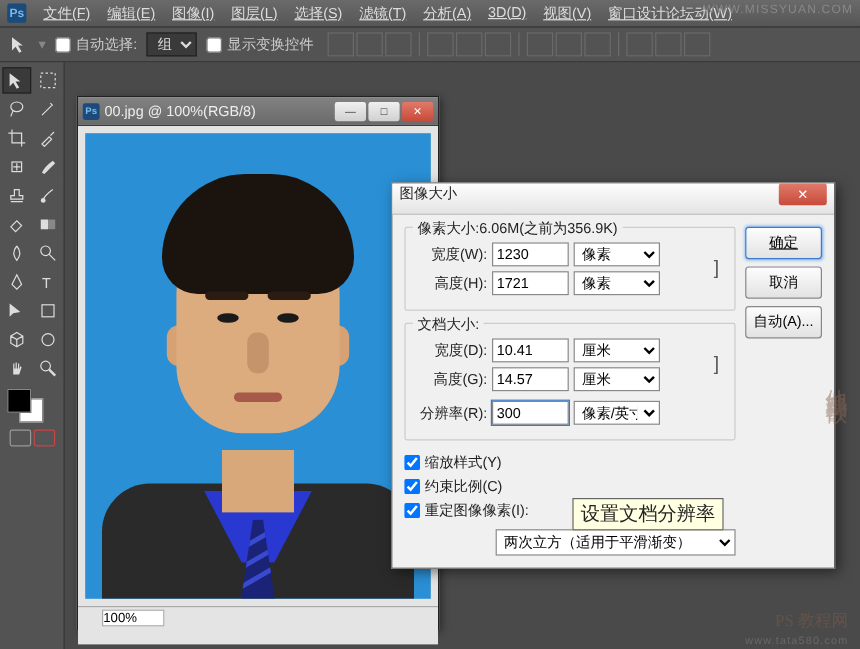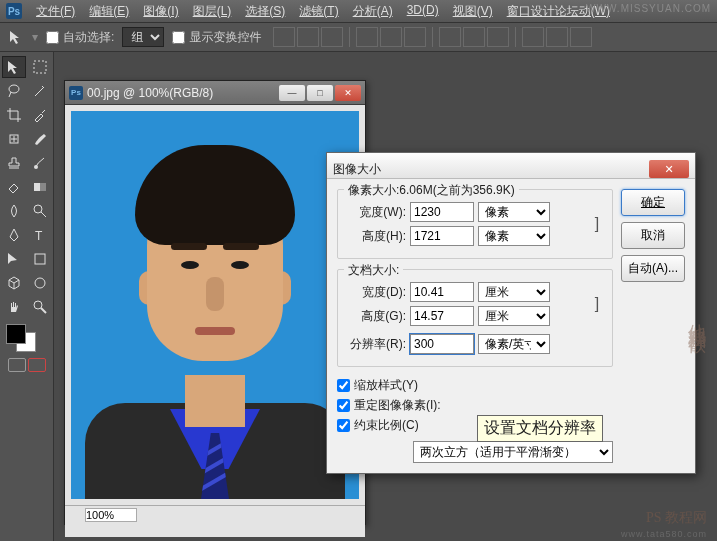--- a/index.html
+++ b/index.html
@@ -61,21 +61,21 @@
 .mouth { position: absolute; top: 216px; left: 50%; transform: translateX(-50%); width: 40px; height: 8px; background: #a85a4a; border-radius: 6px; }
 .shirt { position: absolute; bottom: 0; left: 50%; transform: translateX(-50%); width: 260px; height: 96px; background: #2a2a2a; border-radius: 40px 40px 0 0; }
 .collar { position: absolute; bottom: 30px; left: 50%; transform: translateX(-50%); width: 90px; height: 60px; background: #2838d0; clip-path: polygon(0 0,100% 0,65% 100%,35% 100%); }
 .tie { position: absolute; bottom: 0; left: 50%; transform: translateX(-50%); width: 28px; height: 66px; background: #1a2376; clip-path: polygon(35% 0,65% 0,100% 100%,0 100%); }
 .tie-stripe { position: absolute; width: 40px; height: 4px; background: #3a4ad0; transform: rotate(-30deg); }
 .doc-status { height: 32px; background: #e4e4e4; border-top: 1px solid #aaa; padding: 2px 20px; font-size: 11px; color: #222; }
 .doc-status input { width: 52px; font-size: 11px; border: 1px solid #aaa; }
 
 
 .dialog { position: absolute; top: 100px; left: 272px; width: 370px; background: #f0f0f0; border: 1px solid #666; box-shadow: 3px 3px 10px rgba(0,0,0,.5); }
-.dlg-titlebar { height: 26px; background: linear-gradient(#fdfdfd,#e4e4e4); display: flex; align-items: flex-end; padding: 0 6px; border-bottom: 1px solid #bbb; }
+.dlg-titlebar { height: 26px; background: linear-gradient(#fdfdfd,#e4e4e4); display: flex; align-items: flex-start; padding: 0 6px; border-bottom: 1px solid #bbb; }
 .dlg-title { color: #222; }
 .dlg-close { margin-left: auto; width: 40px; height: 18px; background: linear-gradient(#e07a6a,#c84a3a); color: #fff; display: flex; align-items: center; justify-content: center; border-radius: 2px; font-size: 11px; }
 .dlg-body { padding: 10px; display: flex; gap: 8px; }
 .dlg-left { flex: 1; }
 .dlg-right { width: 80px; display: flex; flex-direction: column; gap: 6px; }
 .dlg-btn { background: linear-gradient(#fdfdfd,#e2e2e2); border: 1px solid #888; border-radius: 3px; padding: 4px 6px; text-align: center; cursor: pointer; }
 .dlg-btn.primary { border: 1px solid #3a7ac8; box-shadow: 0 0 3px #6aa8ec; text-decoration: underline; }
 
 .fieldset { border: 1px solid #ccc; border-radius: 2px; padding: 8px 8px 8px 8px; margin-bottom: 10px; position: relative; }
 .fieldset-legend { position: absolute; top: -8px; left: 6px; background: #f0f0f0; padding: 0 4px; color: #222; }
@@ -371,25 +371,25 @@
               <select><option>像素/英寸</option></select>
             </div>
           </div>
 
           <div class="check-row">
               <input type="checkbox" checked="" style="">
               <span>缩放样式(Y)</span>
             </div>
           <div class="check-row">
               <input type="checkbox" checked="" style="">
-              <span>重定图像像素(I):</span>
+              <span>约束比例(C)</span>
             </div>
           <div class="check-row">
               <input type="checkbox" checked="" style="">
-              <span>约束比例(C)</span>
+              <span>重定图像像素(I):</span>
             </div>
           <select class="resample-select"><option>两次立方（适用于平滑渐变）</option></select>
 
           <div class="tooltip">设置文档分辨率</div>
         </div>
 
         <div class="dlg-right">
           <div class="dlg-btn primary">确定</div>
           <div class="dlg-btn">取消</div>
           <div class="dlg-btn">自动(A)...</div>

